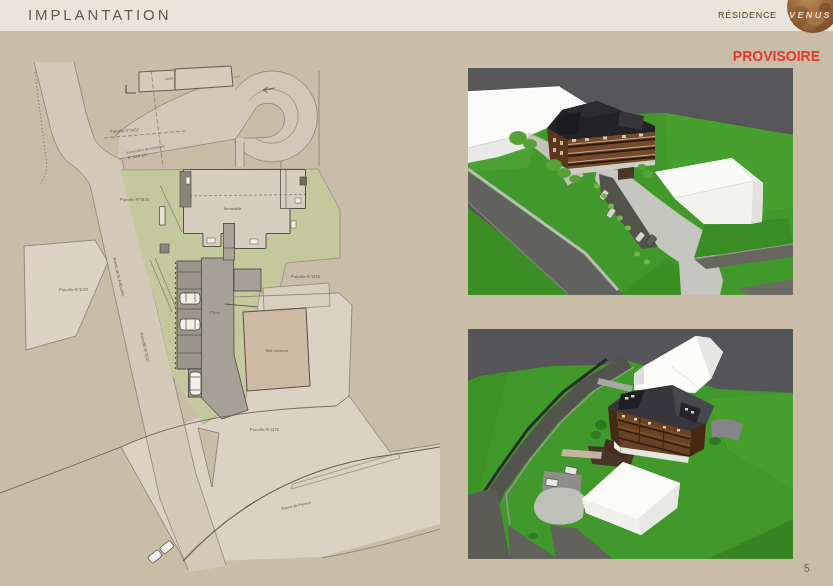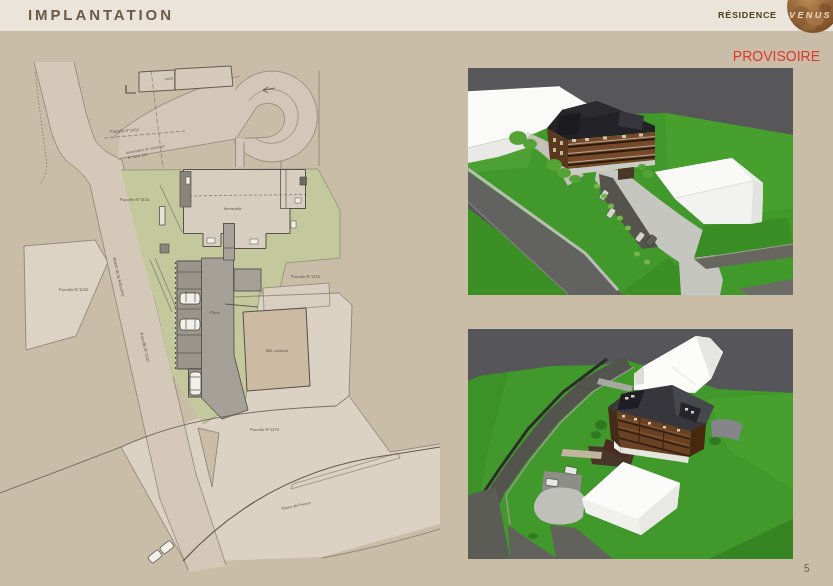--- a/index.html
+++ b/index.html
@@ -1,21 +1,21 @@
 <!DOCTYPE html>
 <html><head>
 <meta charset="utf-8">
 <style>
   html,body{margin:0;padding:0;}
   body{width:833px;height:586px;background:#c9bda7;font-family:"Liberation Sans",sans-serif;overflow:hidden;position:relative;}
   #header{position:absolute;left:0;top:0;width:833px;height:31px;background:#eae4da;}
-  #title{position:absolute;left:28px;top:6px;font-size:15px;letter-spacing:2.9px;color:#6b5b47;font-weight:bold;}
-  #resid{position:absolute;left:718px;top:10px;font-size:9px;letter-spacing:0.7px;color:#4e401f;font-weight:bold;}
+  #title{position:absolute;left:28px;top:6px;font-size:15px;letter-spacing:2.9px;color:#6b5b47;font-weight:normal;}
+  #resid{position:absolute;left:718px;top:10px;font-size:9px;letter-spacing:0.7px;color:#4e401f;font-weight:normal;}
   #venus{position:absolute;left:789px;top:10px;font-size:9px;letter-spacing:2.4px;color:#ead9bc;font-weight:bold;z-index:5;font-style:italic;}
-  #prov{position:absolute;left:620px;top:48px;width:200px;text-align:right;font-size:14px;font-weight:normal;color:#e03a2e;letter-spacing:0px;}
+  #prov{position:absolute;left:620px;top:48px;width:200px;text-align:right;font-size:14px;font-weight:bold;color:#e03a2e;letter-spacing:0px;}
   #pagenum{position:absolute;left:804px;top:563px;font-size:10px;color:#6b5f4e;}
   #plansvg{position:absolute;left:0;top:0;}
   .rend{position:absolute;left:468px;}
 </style>
 </head>
 <body>
 <div id="header"></div>
 <div id="title">IMPLANTATION</div>
 <div id="resid">RÉSIDENCE</div>
 <svg id="sphere" style="position:absolute;left:785px;top:0;" width="48" height="34" viewBox="0 0 48 34">

